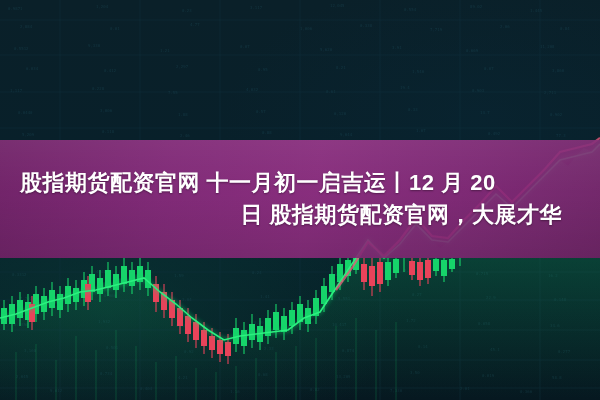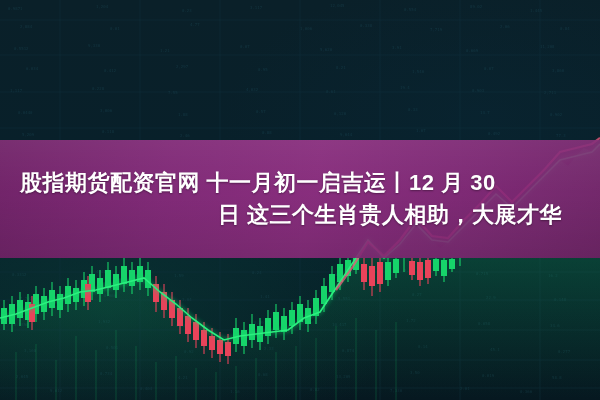--- a/index.html
+++ b/index.html
@@ -414,17 +414,17 @@
 
       <path d="M336,290 L352,268 L368,242 L384,256 L400,240 L416,218 L432,236 L448,238 L464,220
                L480,204 L496,186 L512,202 L528,186 L544,170 L560,152 L576,148 L592,144 L600,138" fill="none" stroke="#f2577c" stroke-width="2.2" opacity="0.75"></path>
     </svg>
   </div>
 
   <div class="banner"></div>
   <div class="banner-sheen"></div>
 
   <div class="headline">
-    <div class="headline-line l1">股指期货配资官网 十一月初一启吉运丨12 月 30</div>
-    <div class="headline-line l2">日 这三个生肖贵人相助，大展才华</div>
+    <div class="headline-line l1">股指期货配资官网 十一月初一启吉运丨12 月 20</div>
+    <div class="headline-line l2">日 股指期货配资官网，大展才华</div>
   </div>
 
 </div>
 
 </body></html>

